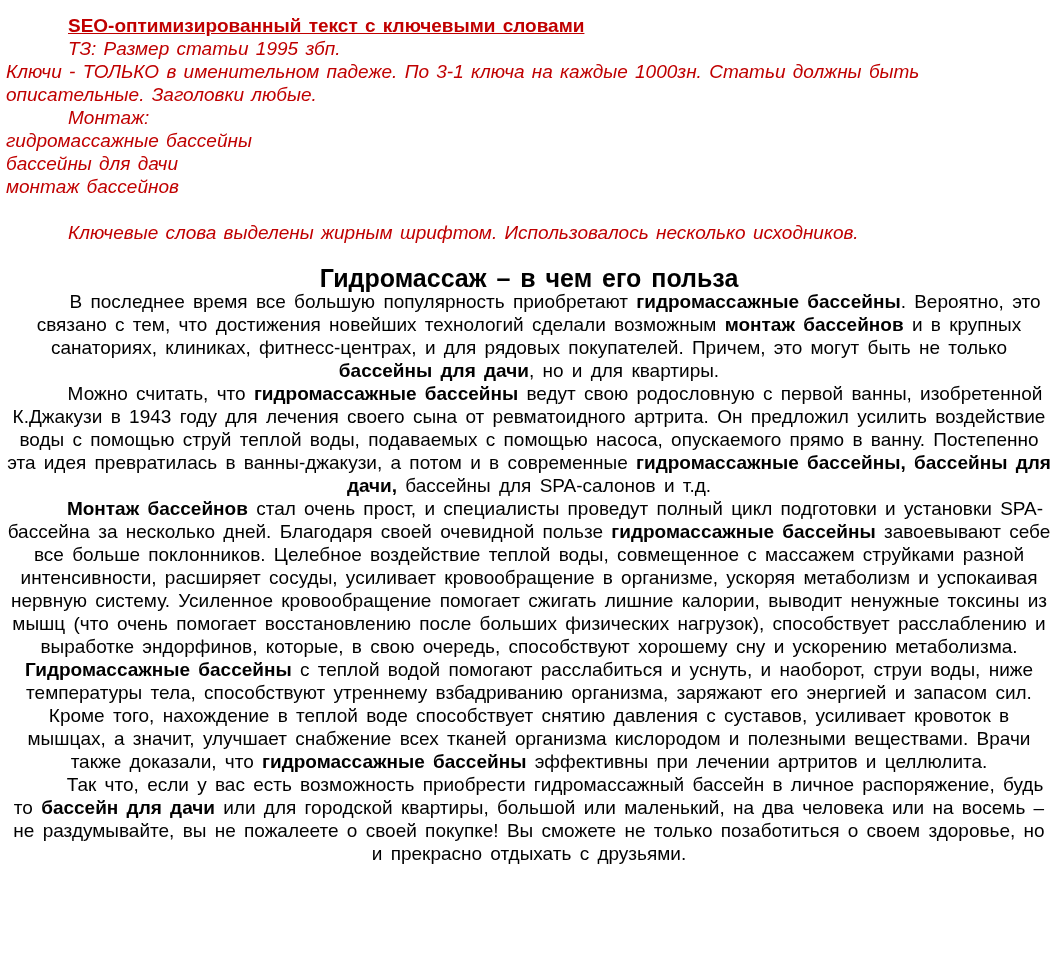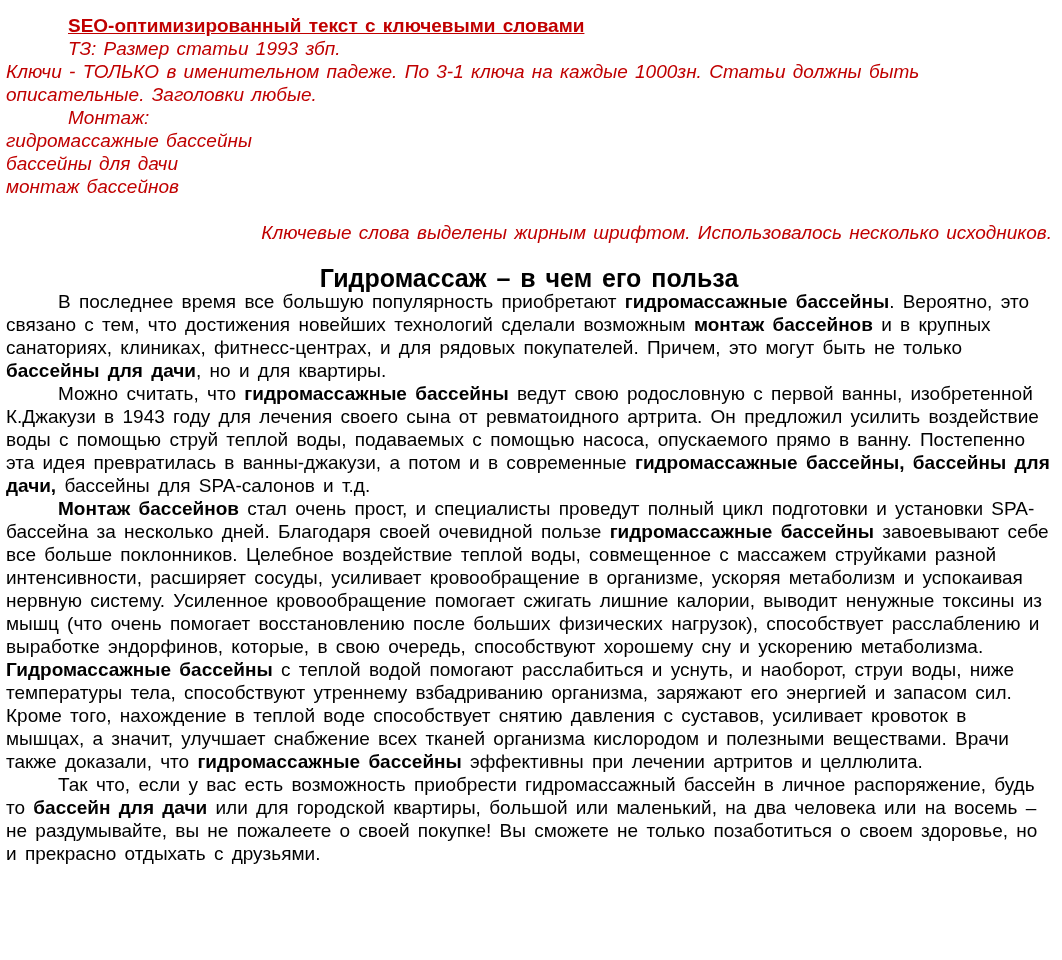--- a/index.html
+++ b/index.html
@@ -29,48 +29,47 @@
     font-style: normal;
     font-weight: bold;
     text-decoration: underline;
     text-indent: 62px;
   }
   .brief-line { white-space: normal; }
   .brief-line.indent { text-indent: 62px; }
   .brief-note {
     margin-top: 23px;
     text-indent: 62px;
-    text-align: right;
   }
   
   .article {
     margin-top: 23px;
     color: var(--body-color, #000000);
     word-spacing: 3px;
   }
   .article-title {
     font-size: 25px;
     font-weight: bold;
     text-align: center;
   }
   .para {
     text-indent: 52px;
-    text-align: left;
+    text-align: center;
   }
   .kw { font-weight: bold; }
 </style>
 </head>
 <body>
 
 <div class="page">
 
   <div class="brief">
     <div class="brief-title">SEO-оптимизированный текст с ключевыми словами</div>
     <div id="brief-lines">
-        <div class="brief-line indent">ТЗ: Размер статьи 1993 збп.</div>
+        <div class="brief-line indent">ТЗ: Размер статьи 1995 збп.</div>
         <div class="brief-line">Ключи - ТОЛЬКО в именительном падеже. По 3-1 ключа на каждые 1000зн. Статьи должны быть описательные. Заголовки любые.</div>
         <div class="brief-line indent">Монтаж:</div>
         <div class="brief-line">гидромассажные бассейны</div>
         <div class="brief-line">бассейны для дачи</div>
         <div class="brief-line">монтаж бассейнов</div>
       </div>
     <div class="brief-note">Ключевые слова выделены жирным шрифтом. Использовалось несколько исходников.</div>
   </div>
 
   <div class="article">

